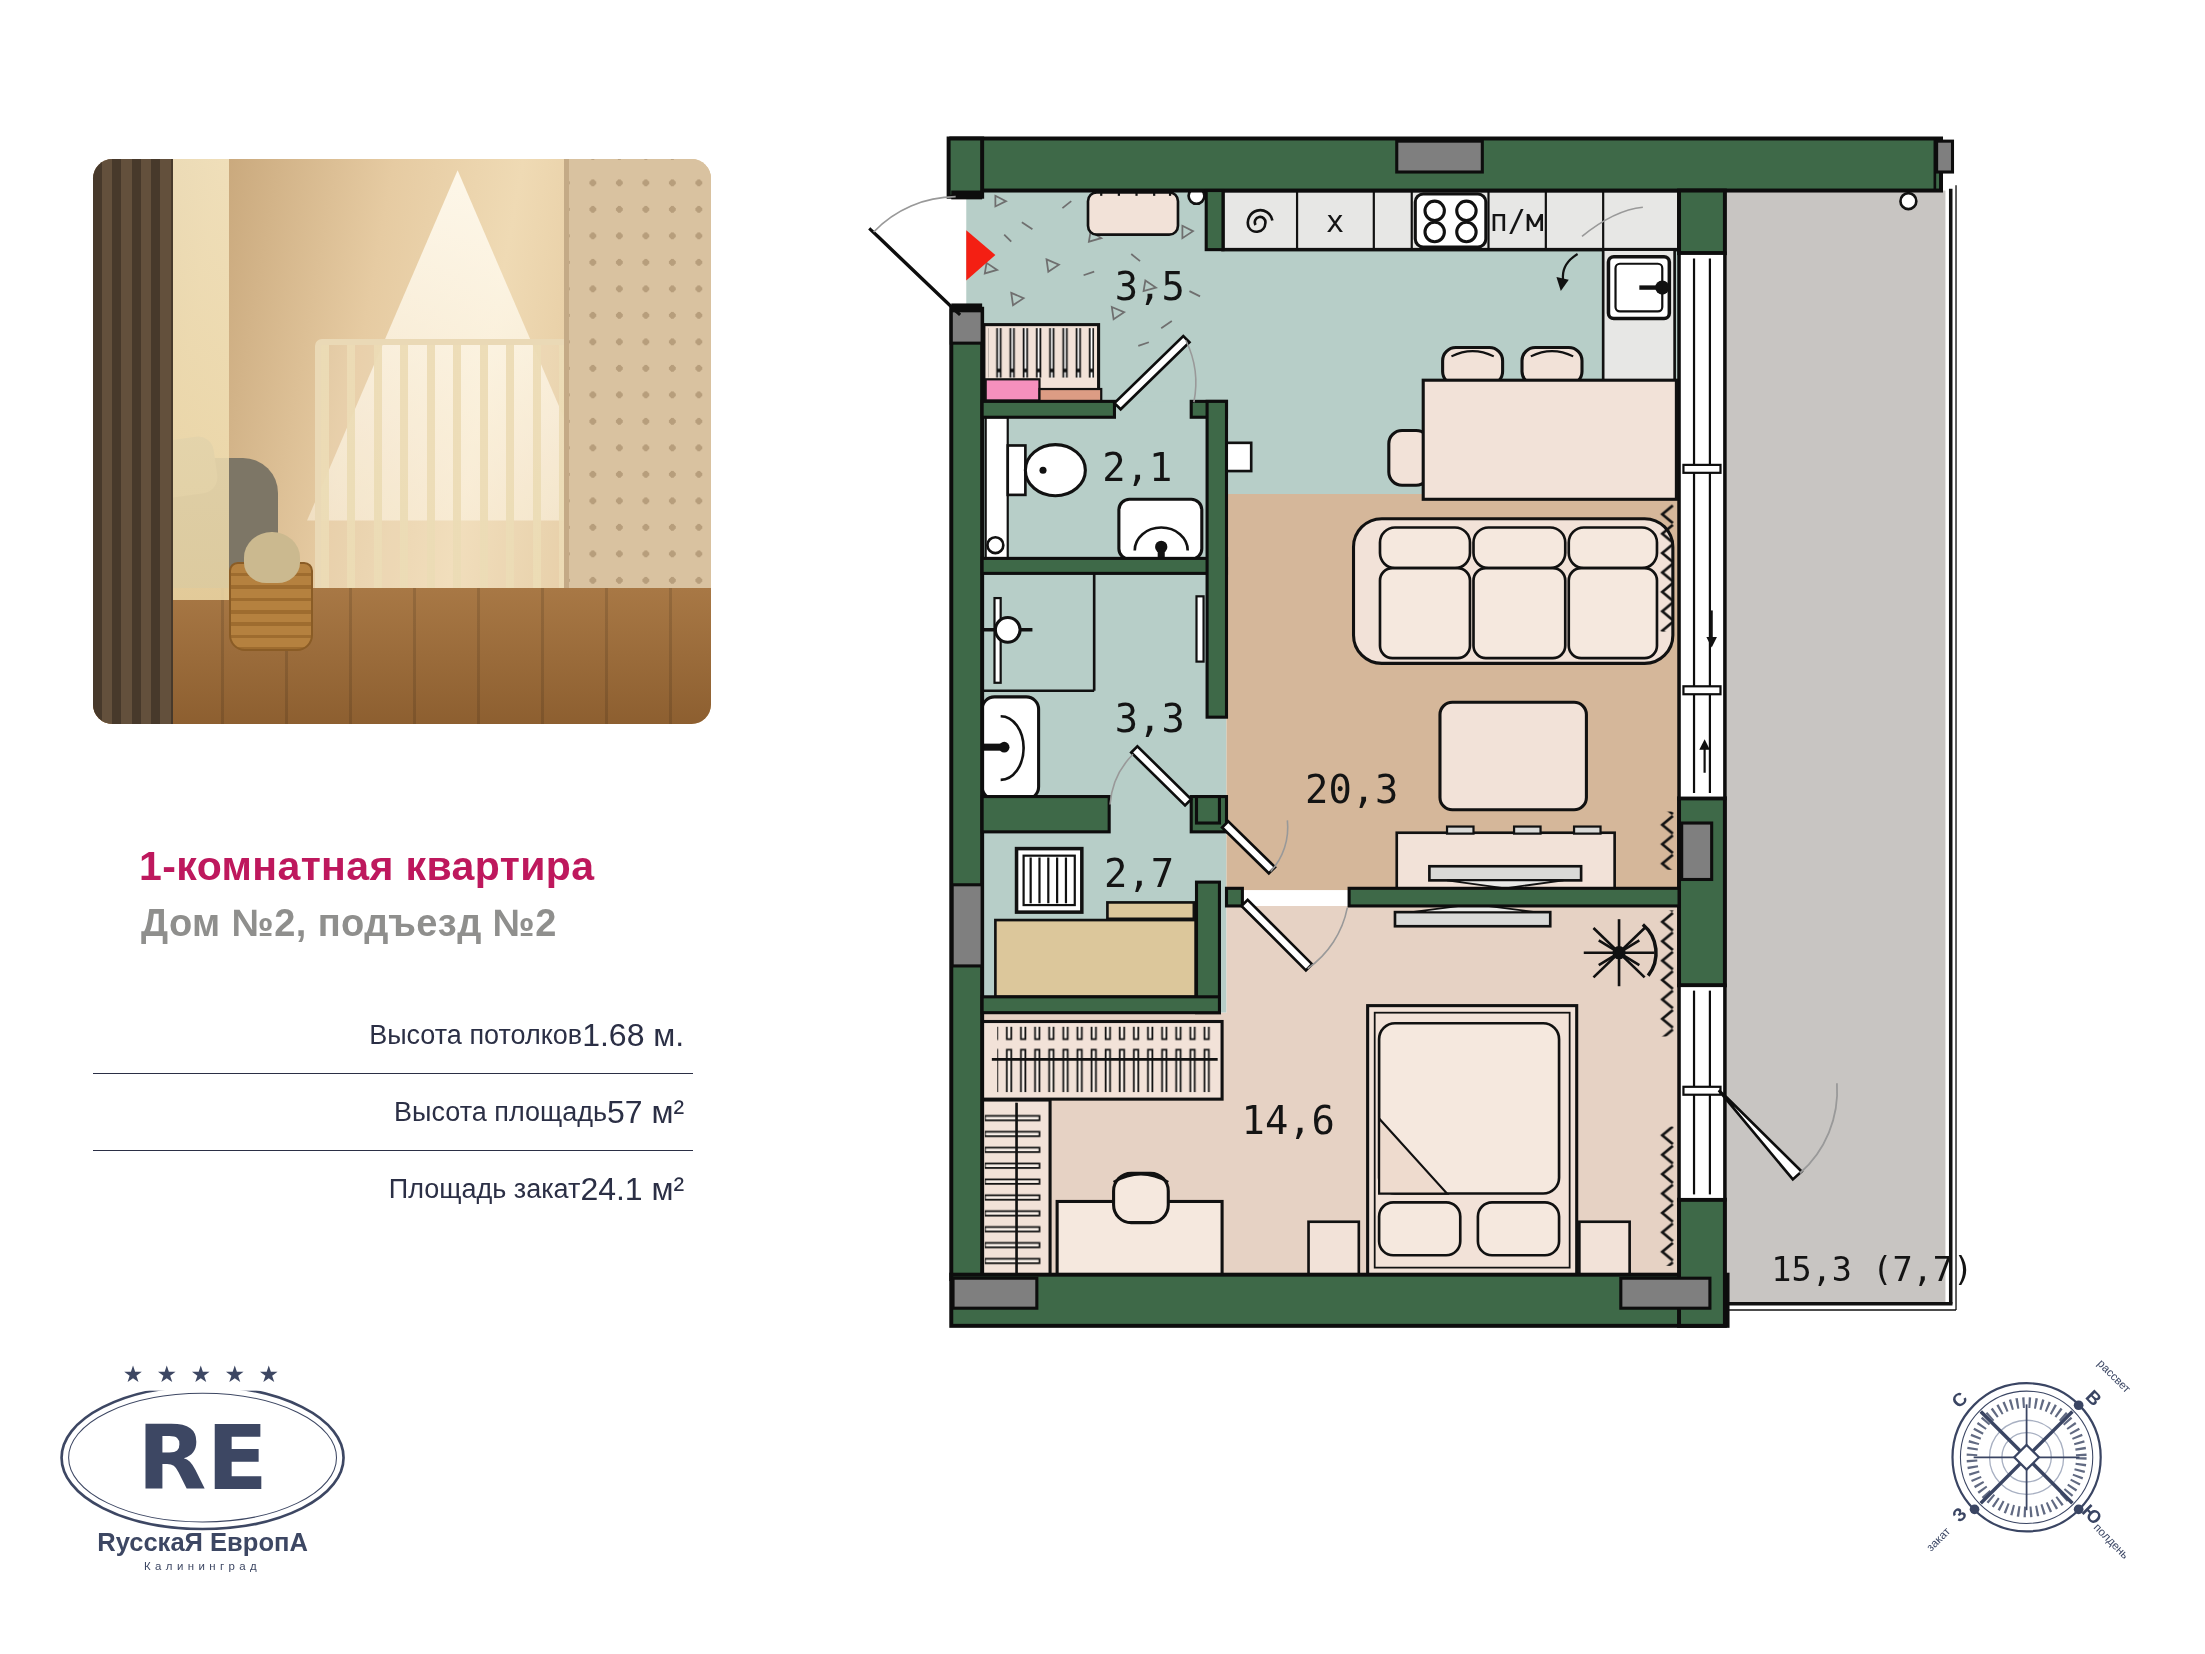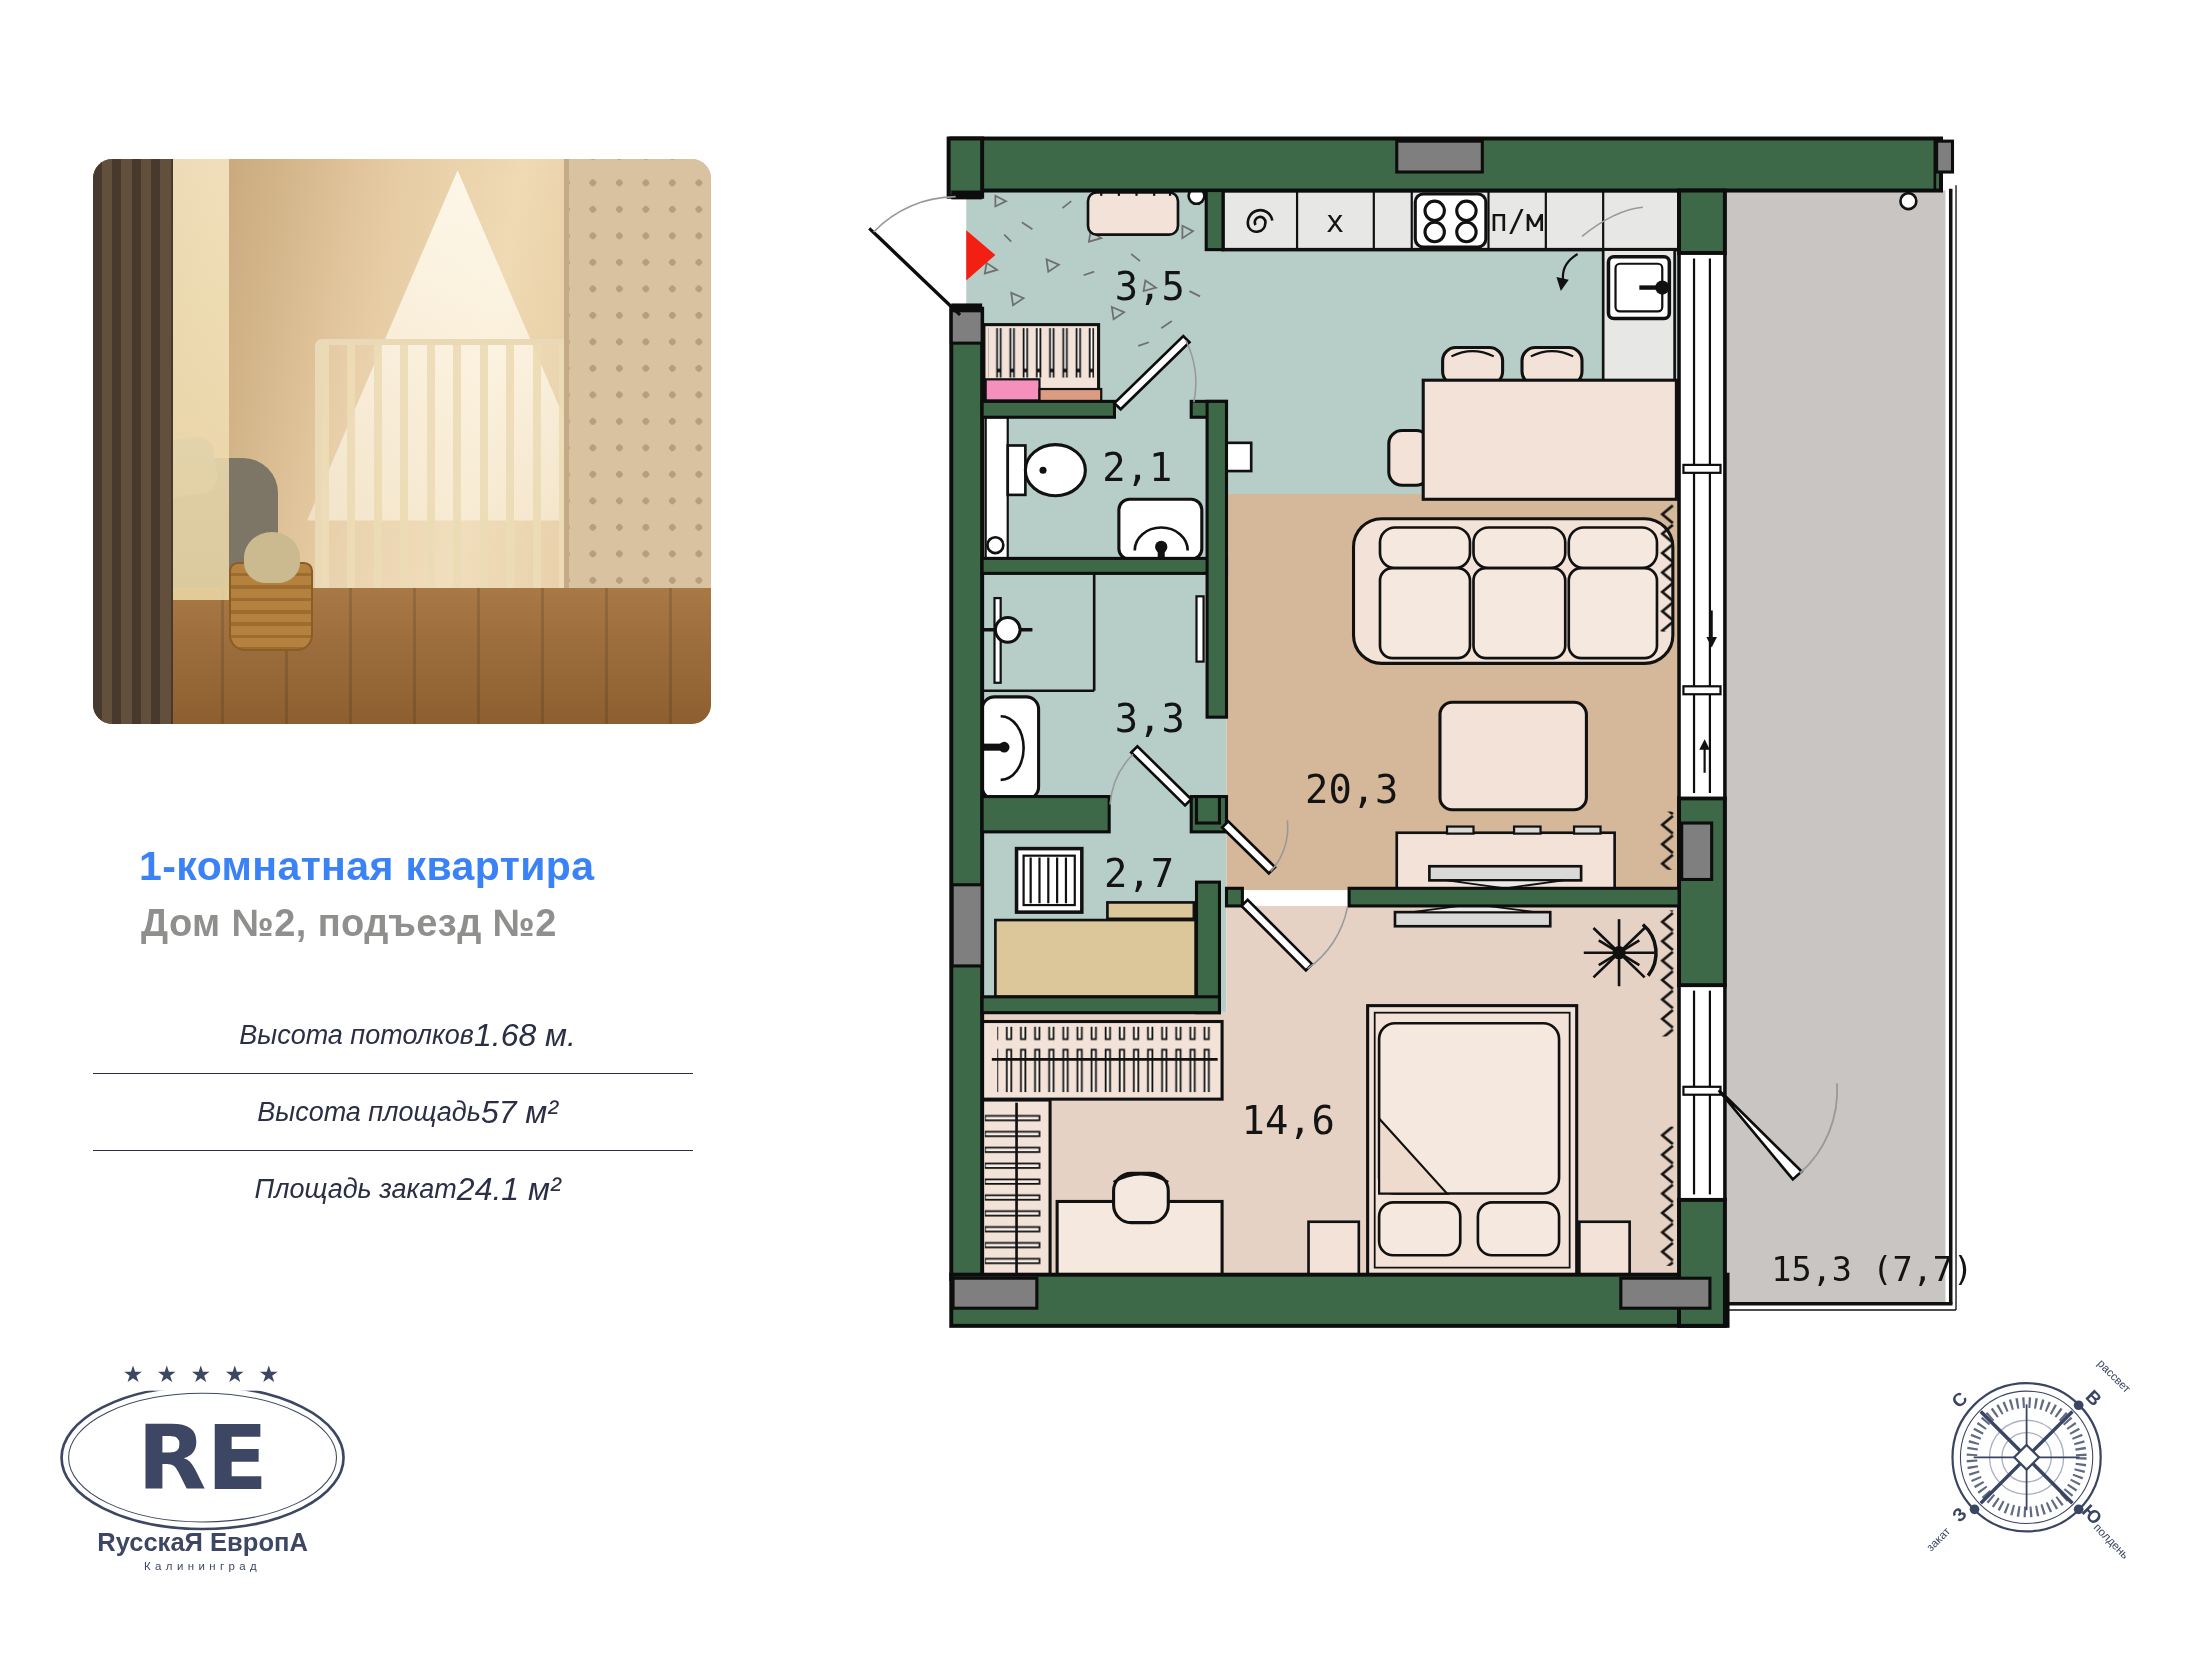--- a/index.html
+++ b/index.html
@@ -29,26 +29,26 @@
   .photo .curtain{position:absolute;left:0;top:0;width:13%;height:100%;
          background:repeating-linear-gradient(90deg,#47392b 0 8.8px,#63503c 8.8px 19.4px);}
   .photo .windowlight{position:absolute;left:13%;top:0;width:9%;height:78%;
          background:linear-gradient(#f6e8c4,#edd9a8);opacity:.85;}
   .photo .basket{position:absolute;left:22%;bottom:13%;width:13%;height:15%;
          background:repeating-linear-gradient(#b5813f 0 8.8px,#9e6c2f 8.8px 12.4px);
          border-radius:8.8px 8.8px 16px 16px;border:2.6px solid #8a5c26;}
   .photo .toy{position:absolute;left:24.5%;bottom:25%;width:9%;height:9%;background:#cbb98f;
          border-radius:50% 50% 40% 40%;}
 
-  .title{position:absolute;left:139px;top:843px;font-size:41px;font-weight:bold;color:#3b82f6;letter-spacing:0.4px;}
+  .title{position:absolute;left:139px;top:843px;font-size:41px;font-weight:bold;color:#be185d;letter-spacing:0.4px;}
   .subtitle{position:absolute;left:141px;top:902px;font-size:38px;font-weight:bold;color:#8f8f8d;letter-spacing:0.4px;}
 
   .specs{position:absolute;left:93px;top:997px;width:600px;}
-  .spec-row{height:77px;display:flex;align-items:center;justify-content:center;
-            padding:0 8.8px 0 38px;box-sizing:border-box;font-style:italic;}
+  .spec-row{height:77px;display:flex;align-items:center;justify-content:flex-end;
+            padding:0 8.8px 0 38px;box-sizing:border-box;}
   .spec-row.bordered{border-bottom:1.8px solid #2b2f45;}
   .spec-label{font-size:27px;color:#2b2f45;}
   .spec-value{font-size:32px;color:#2b2f45;}
 
   .planwrap{position:absolute;left:0;top:0;width:2206px;height:1654px;}
   svg text{user-select:none;}
   .roomlbl{font-family:"DejaVu Sans Mono", monospace;font-size:44px;fill:#141414;}
   .balclbl{font-family:"DejaVu Sans Mono", monospace;font-size:38px;fill:#141414;}
   .kitlbl{font-family:"DejaVu Sans Mono", monospace;font-size:34px;fill:#141414;}
   .complbl{font-size:21px;font-weight:bold;fill:#3a4563;}

